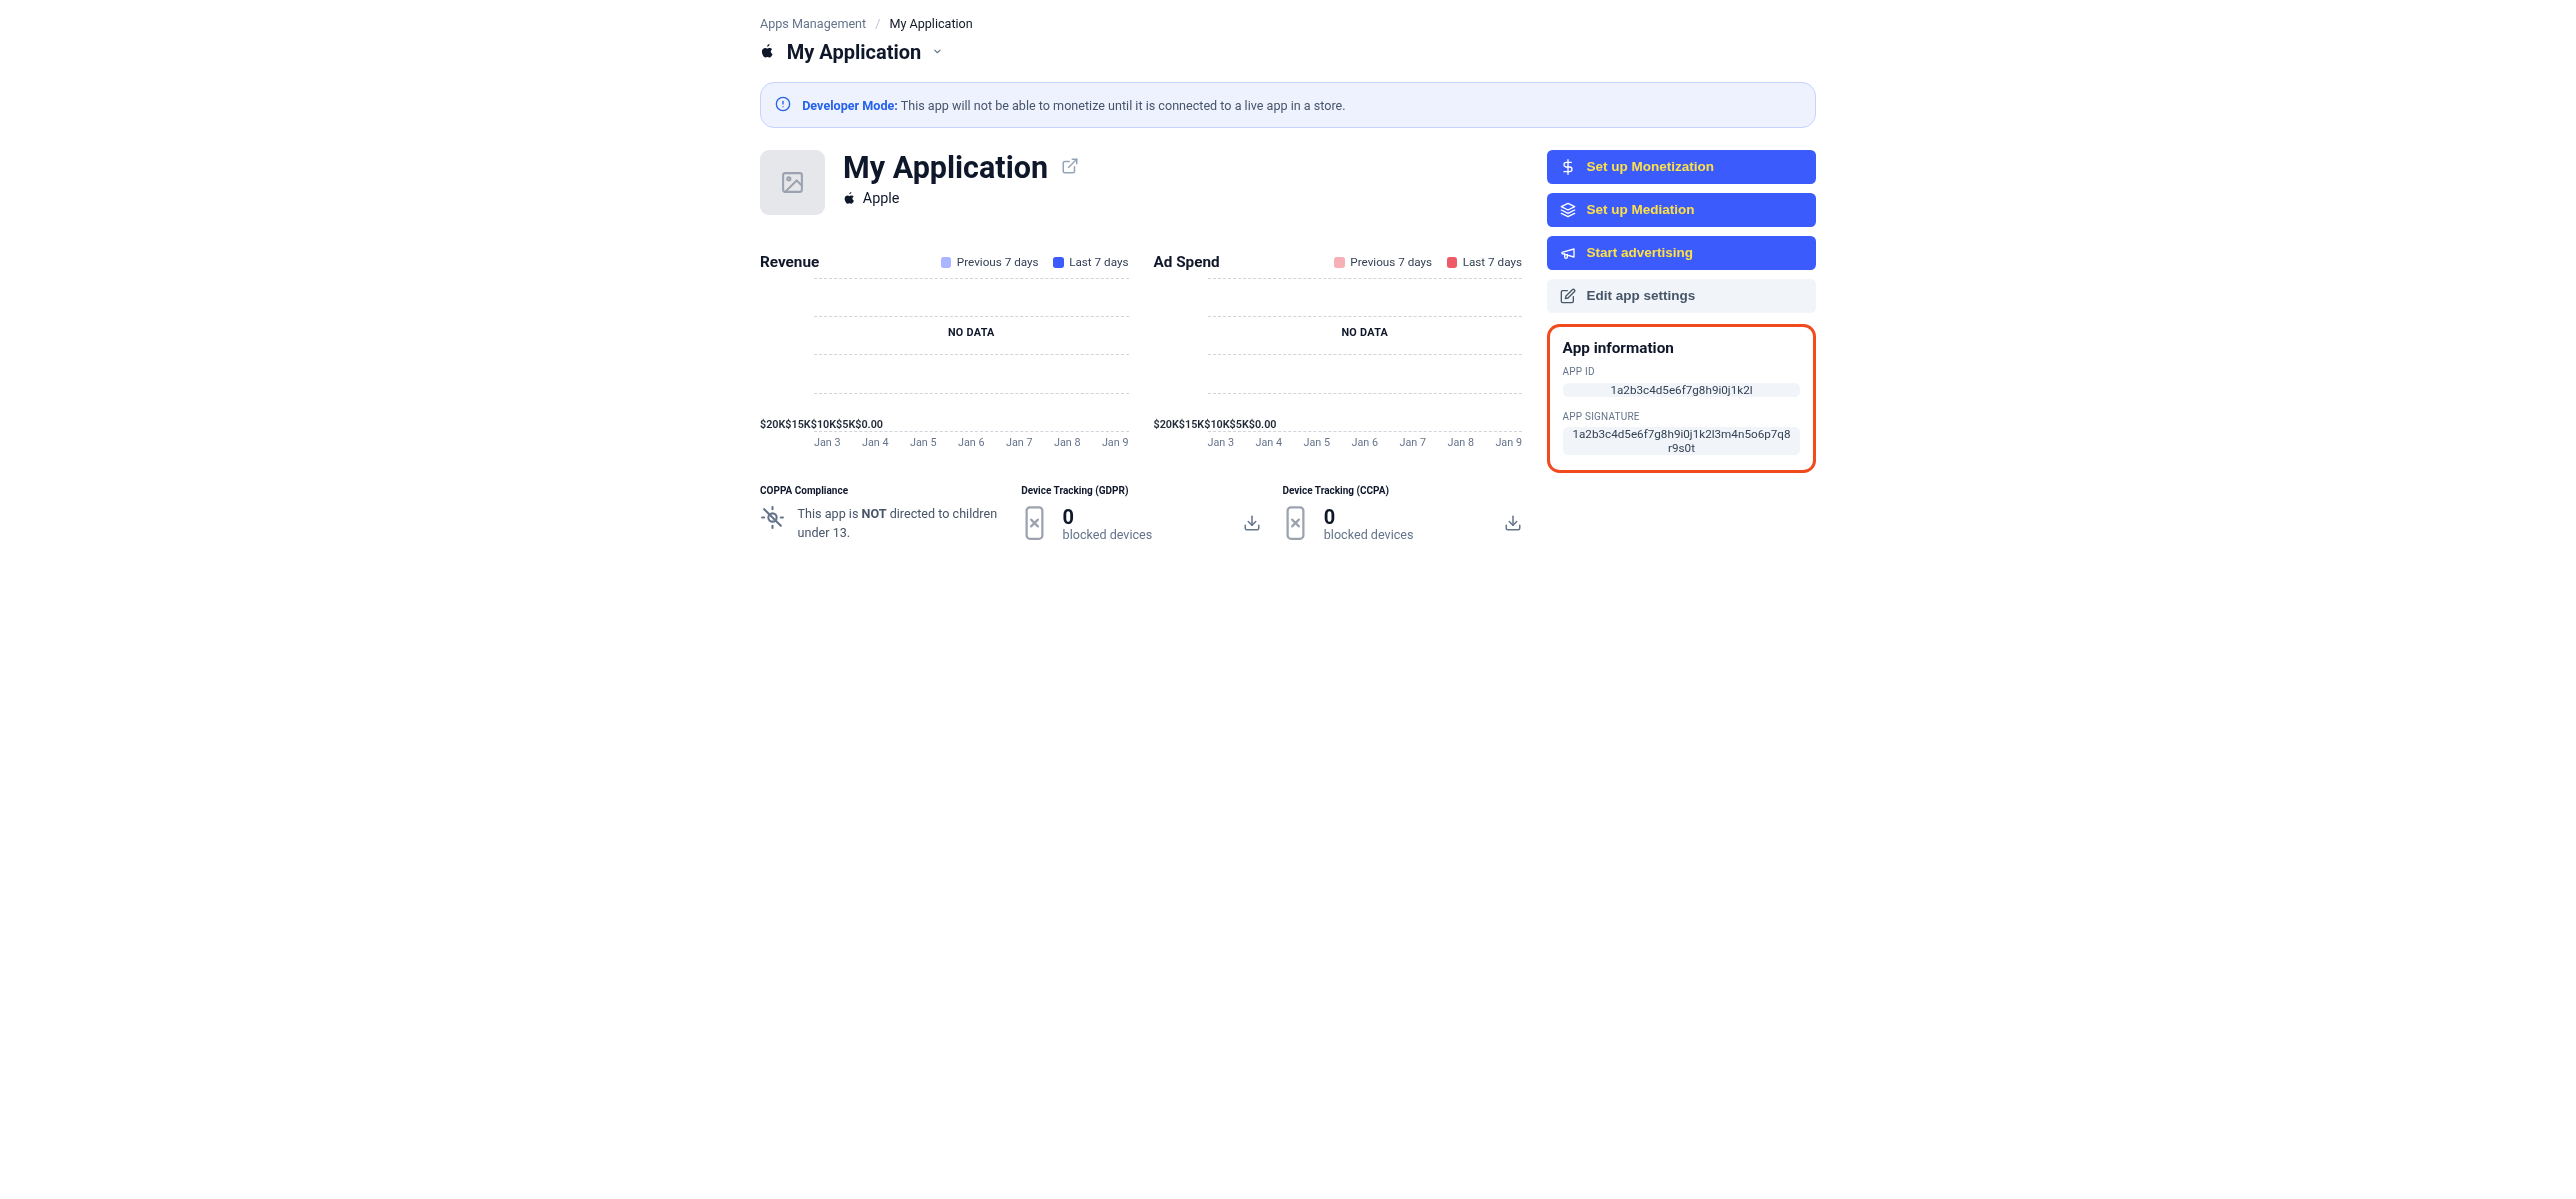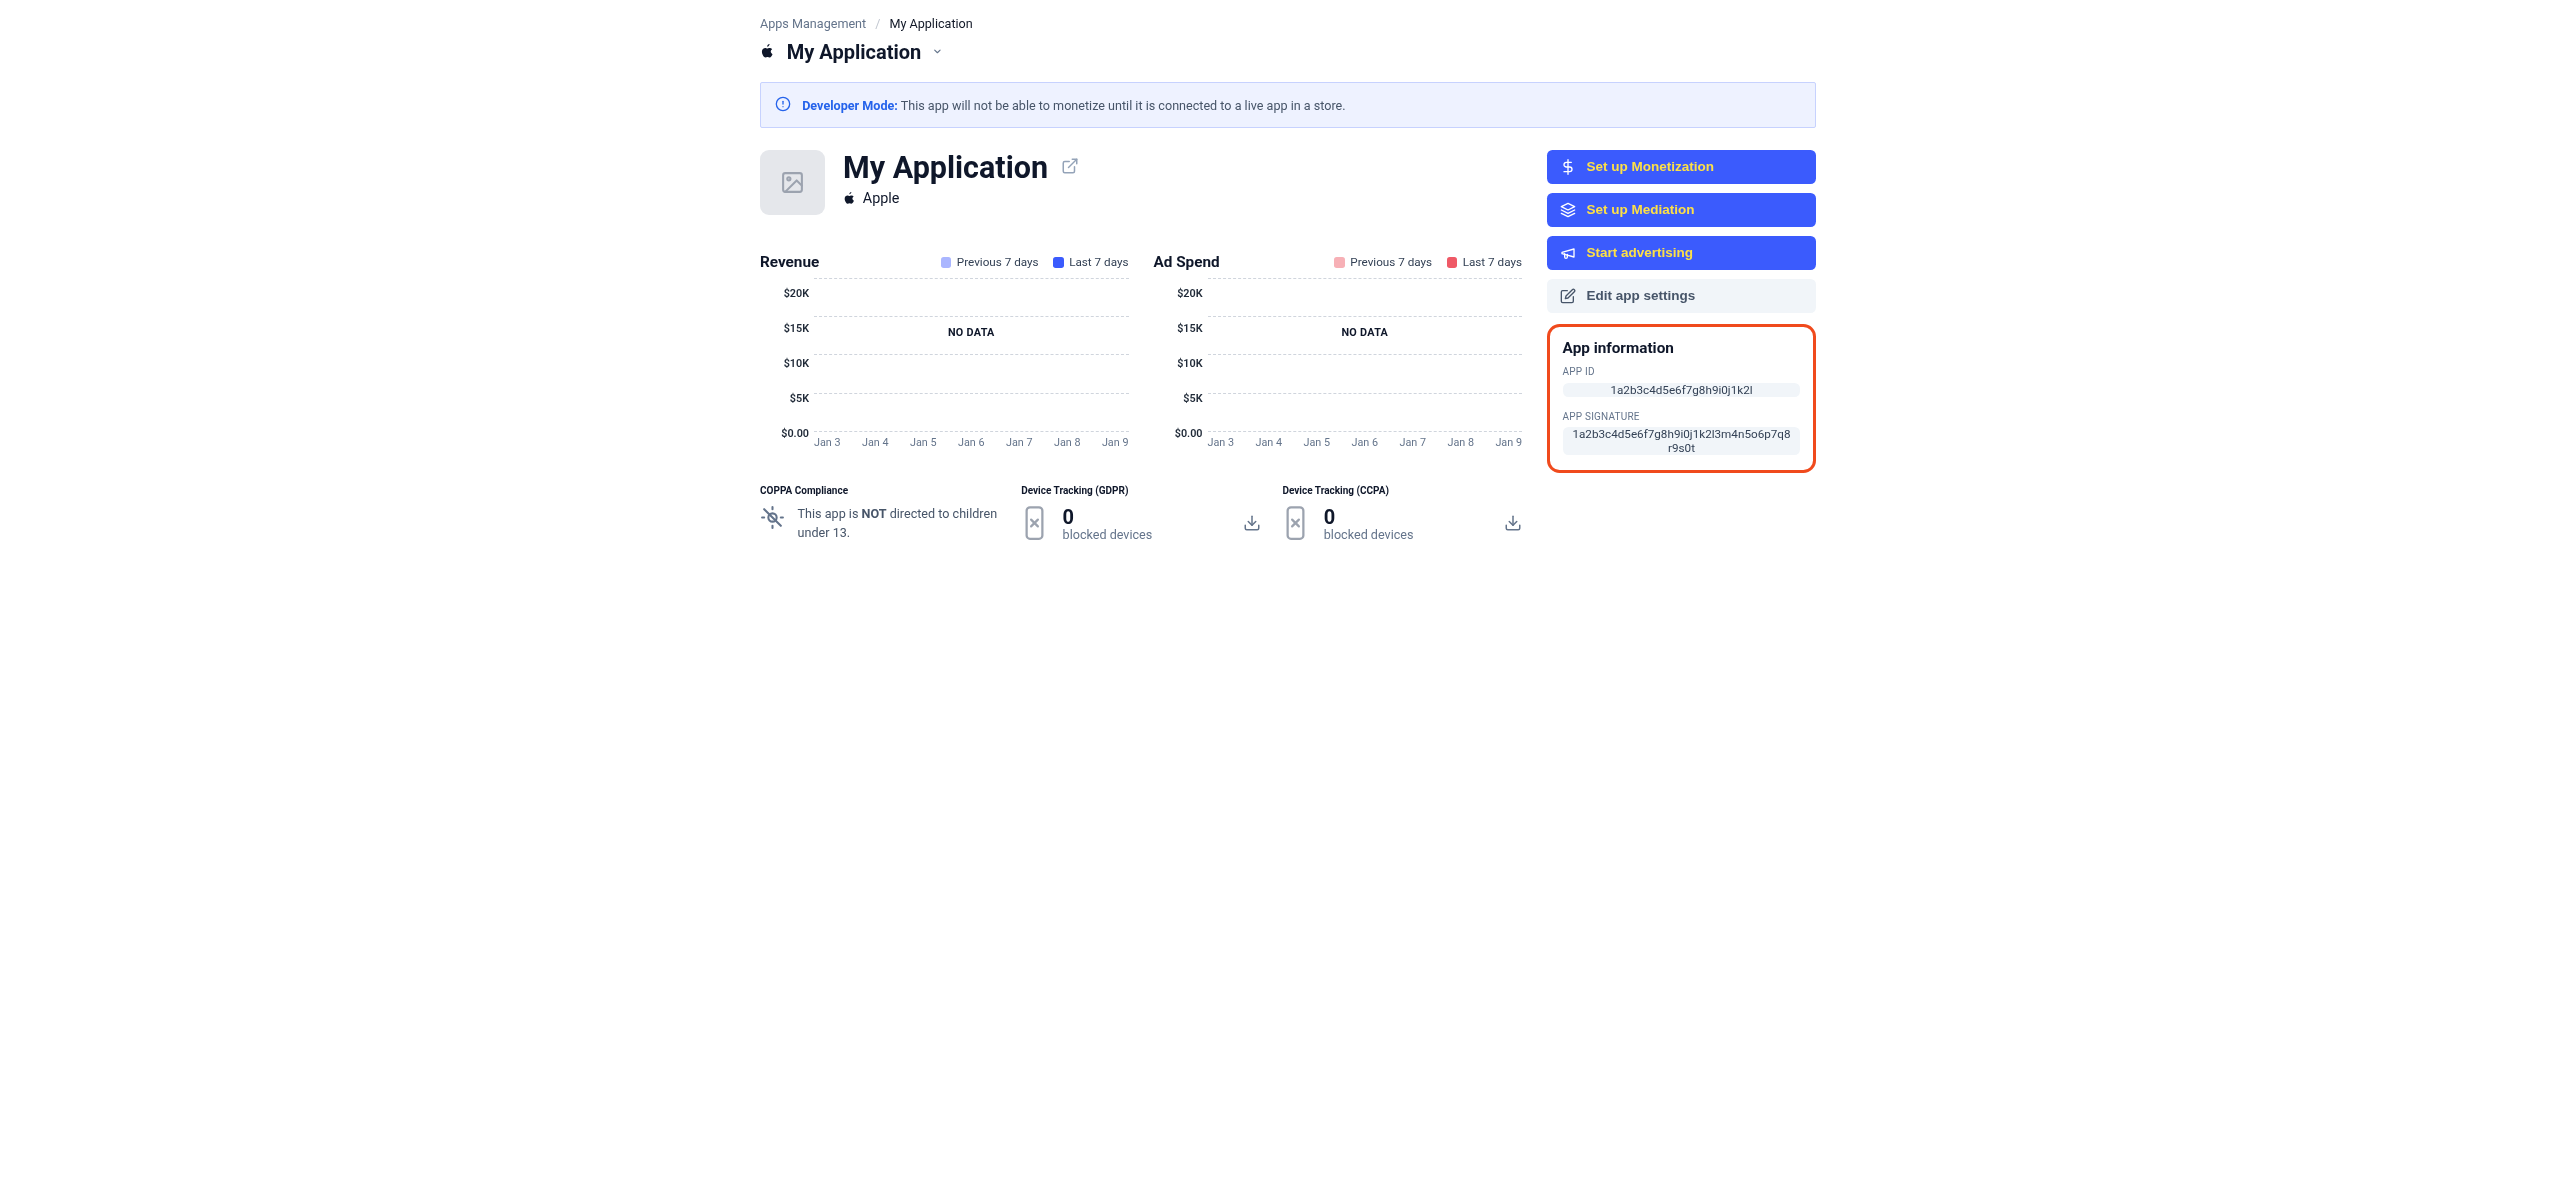--- a/index.html
+++ b/index.html
@@ -31,21 +31,21 @@
   .crumbs{display:flex;align-items:center;gap:9px;color:var(--muted);font-size:12.6px}
   .crumbs .sep{color:#c0c6cf}
   .crumbs .root{color:var(--muted2)}
   .crumbs .leaf{color:#111827}
 
   .title-row{display:flex;align-items:center;gap:10.8px;margin-top:9px}
   .title-row .apple{width:16px;height:16px}
   .title-row .title{font-size:20px;font-weight:700;color:#0f172a}
   .title-row .chev{color:#64748b}
 
-  .banner{margin-top:18px;border:0.9px solid var(--banner-border);background:var(--banner-bg);border-radius:2px;padding:12.6px 14.4px;display:flex;align-items:center;gap:10.8px;color:#1e293b}
+  .banner{margin-top:18px;border:0.9px solid var(--banner-border);background:var(--banner-bg);border-radius:14px;padding:12.6px 14.4px;display:flex;align-items:center;gap:10.8px;color:#1e293b}
   .banner .icon{color:#2563eb}
   .banner .dev{color:#2563eb;font-weight:700}
   .banner .msg{color:#475569}
 
   .content{display:grid;grid-template-columns:1fr 269px;gap:25px;margin-top:21.6px}
 
   .app-header{display:flex;align-items:flex-start;gap:18px}
   .thumb{width:65px;height:65px;border-radius:9px;background:#e5e7eb;display:flex;align-items:center;justify-content:center;color:#9ca3af}
   .app-title-row{display:flex;align-items:center;gap:12.6px}
   .app-title{font-size:30.5px;font-weight:700;color:#0f172a}
@@ -68,21 +68,21 @@
   .info-box .v{margin-top:5.4px;background:var(--chip);color:#334155;border-radius:5.4px;padding:0 9px;font-size:11.7px;word-break:break-all;text-align:center}
 
   
   .charts{display:grid;grid-template-columns:1fr 1fr;gap:25px;margin-top:38px}
   .chart{position:relative}
   .chart .head{display:flex;align-items:center;justify-content:space-between}
   .chart h4{margin:0;font-size:15.3px;font-weight:700}
   .legend{display:flex;gap:14.4px;align-items:center;color:#334155;font-size:11.7px}
   .swatch{width:10.8px;height:10.8px;border-radius:2.7px;display:inline-block;margin-right:5.4px;vertical-align:middle}
   .plot{position:relative;height:153px;margin-top:7.2px;margin-left:54px}
-  .yaxis{position:absolute;left:-54px;top:9px;height:100%;display:flex;flex-direction:column;justify-content:space-between;align-items:flex-end;width:49px;color:#1f2937;font-size:10.8px;font-weight:600}
+  .yaxis{position:absolute;left:-54px;top:0;height:100%;display:flex;flex-direction:row;justify-content:space-between;align-items:flex-end;width:49px;color:#1f2937;font-size:10.8px;font-weight:600}
   .grid{position:absolute;inset:0}
   .grid .line{position:absolute;left:0;right:0;border-top:0.9px dashed var(--grid)}
   .nodata{position:absolute;left:50%;top:35%;transform:translate(-50%,-50%);color:#0f172a;font-weight:700;font-size:10.8px;letter-spacing:0.3px}
   .xaxis{display:flex;justify-content:space-between;margin-left:54px;color:#64748b;font-size:10.8px;margin-top:5.4px}
 
   
   .reg{margin-top:36px}
   .reg h3{margin:0;font-size:16px;font-weight:700}
   .reg .cards{display:grid;grid-template-columns:1fr 1fr 1fr;gap:21.6px;margin-top:27px}
   .card h5{margin:0 0 9px 0;font-size:10px;font-weight:700}

